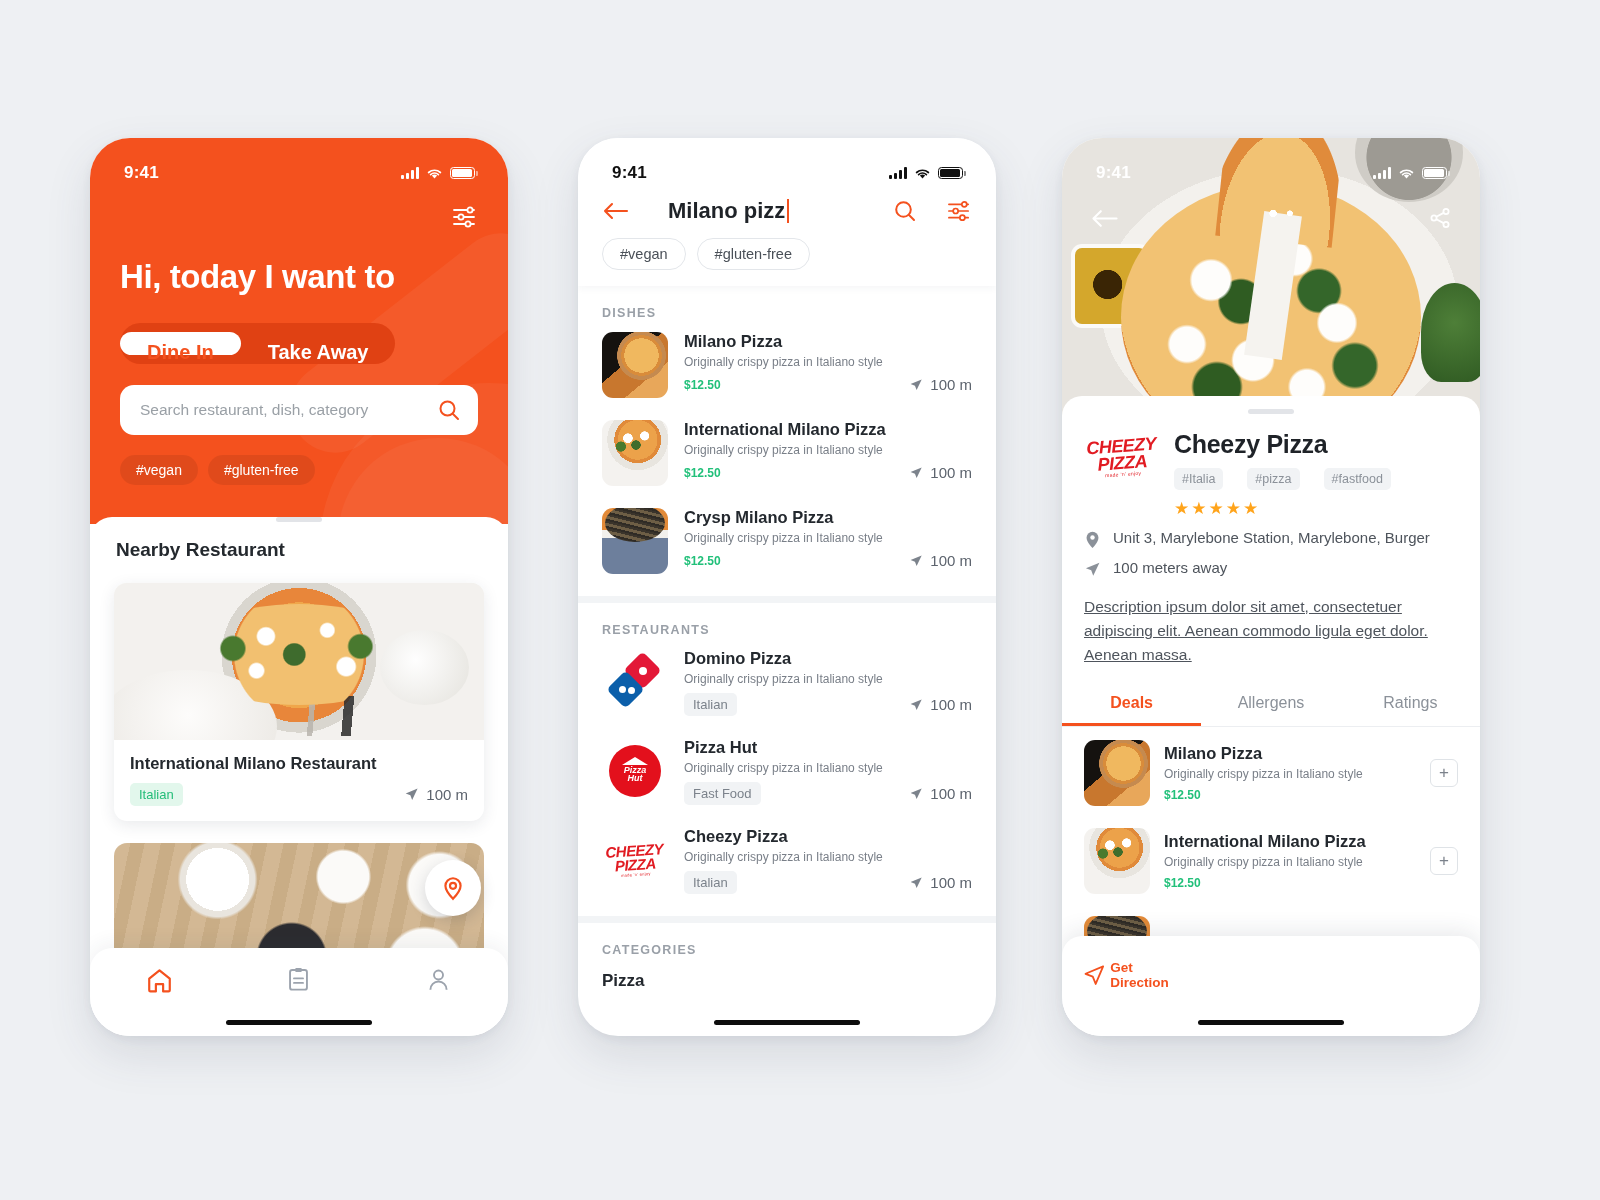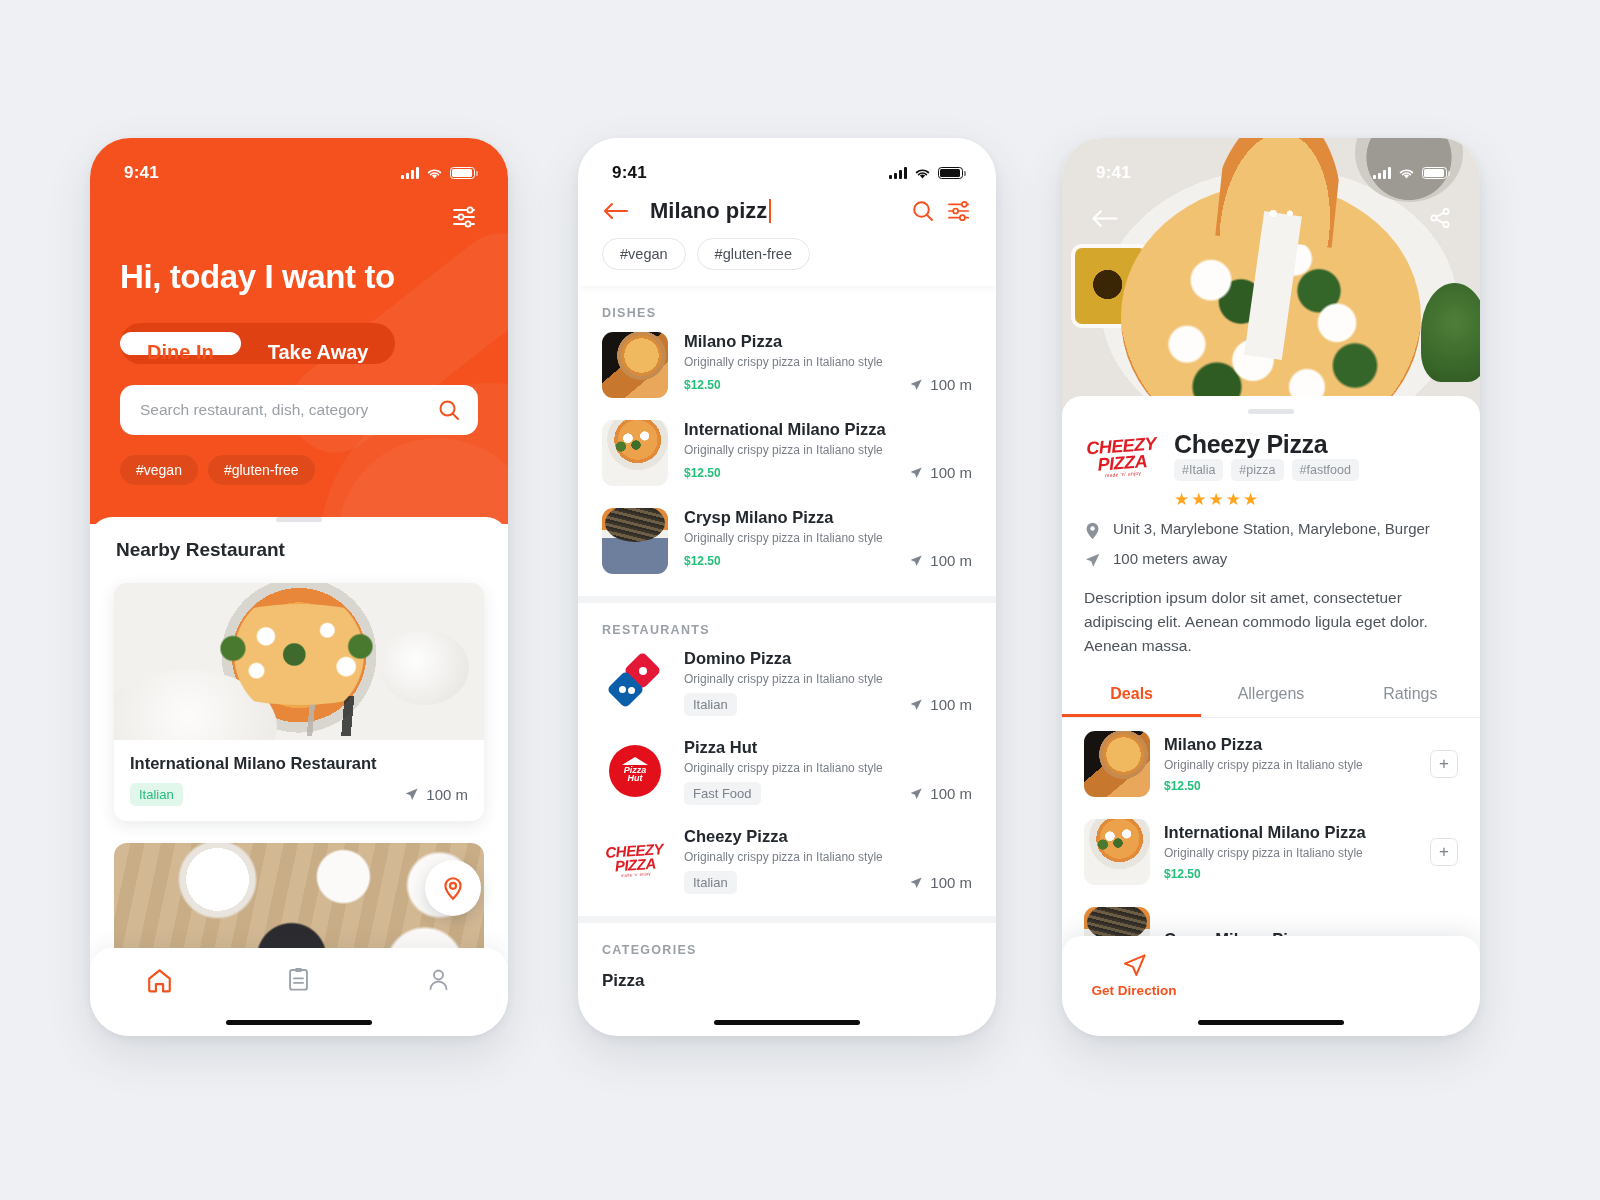--- a/index.html
+++ b/index.html
@@ -140,21 +140,21 @@
     position:absolute; left:0; right:0; bottom: 0; height: 88px;
     background:#fff; border-radius: 22px 22px 0 0;
     box-shadow: 0 -4px 20px rgba(40,50,70,.07);
     display:flex; align-items:flex-start; padding-top: 18px; z-index: 30;
   }
   .tabbar .tb { flex:1; display:flex; justify-content:center; }
 
   
   .p2-head { background:#fff; padding: 0 0 16px 0; position: relative; z-index: 3;
              box-shadow: 0 2px 8px rgba(40,50,70,.05); }
-  .p2-searchrow { display:flex; align-items:center; padding: 4px 24px 0 24px; gap: 12px; }
+  .p2-searchrow { display:flex; align-items:center; padding: 4px 24px 0 24px; gap: 30px; }
   .p2-query { flex:1; font-size: 22px; font-weight: bold; color:#1f2328; display:flex; align-items:center; padding-left: 8px; }
   .caret { display:inline-block; width:2px; height:24px; background:#f4511e; margin-left:2px; }
   .p2-tags { display:flex; gap: 11px; padding: 14px 0 0 24px; }
   .p2-tags .tag {
     border: 1px solid #e3e6ea; color:#4a5058; font-size: 14.5px;
     padding: 7px 17px; border-radius: 18px; background:#fff;
   }
   .section-label { font-size: 12.5px; letter-spacing: 1.3px; color:#9aa0a8; font-weight: bold;
                    padding: 20px 0 0 24px; }
   .list { padding: 0 24px; }
@@ -174,41 +174,41 @@
   .p3-photo { position:absolute; top:0; left:0; right:0; height: 290px; z-index: 1; }
   .p3-topicons { position: relative; z-index: 7; display:flex; justify-content: space-between;
                  align-items:center; padding: 12px 28px 0 28px; color:#fff; }
   .p3-sheet {
     position:absolute; top: 258px; left:0; right:0; bottom:0;
     background:#fff; border-radius: 20px 20px 0 0; z-index: 8; overflow:hidden;
   }
   .p3-head { display:flex; gap: 14px; padding: 16px 22px 0 22px; }
   .p3-logo { width: 76px; height: 56px; display:flex; align-items:center; justify-content:center; flex:none; }
   .p3-name { font-size: 25px; font-weight: bold; color:#1f2328; letter-spacing: -.3px; }
-  .p3-tags { display:flex; gap: 8px; }
+  .p3-tags { display:flex; gap: 24px; margin-top: 9px; }
   .p3-tags .tag { background:#f1f3f5; color:#8b9199; font-size: 12.5px; padding: 4px 8px; border-radius: 5px; }
   .stars { margin-top: 8px; color:#ffa41b; font-size: 17px; letter-spacing: 2px; }
   .infoline { display:flex; align-items:flex-start; gap: 12px; padding: 0 22px; margin-top: 10px;
               color:#4e545c; font-size: 15px; }
-  .desc { padding: 0 22px; margin-top: 17px; color:#4e545c; font-size: 15.5px; line-height: 1.55; }
+  .desc { padding: 0 22px; margin-top: 17px; color:#4e545c; font-size: 15.5px; line-height: 1.55; text-decoration: underline; }
   .tabs { display:flex; margin-top: 16px; border-bottom: 1px solid #eceef1; }
   .tabs .tab { flex:1; text-align:center; padding: 11px 0 11px 0; font-size: 16px; color:#8b9199; }
   .tabs .tab.active { color:#f4511e; font-weight: bold; border-bottom: 3px solid #f4511e; }
   .deal-row { display:flex; gap: 14px; padding: 13px 22px 9px 22px; align-items:center; }
   .plus {
     width: 28px; height: 28px; border: 1px solid #dfe3e7; border-radius: 6px;
     display:flex; align-items:center; justify-content:center; color:#7b828b; font-size: 17px; flex:none;
   }
   .p3-bottom {
     position:absolute; left:0; right:0; bottom:0; height: 100px; background:#fff;
     border-radius: 20px 20px 0 0; z-index: 30;
     box-shadow: 0 -5px 22px rgba(40,50,70,.10);
     display:flex; align-items:center; padding: 0 20px 22px 20px; gap: 16px;
   }
-  .getdir { display:flex; flex-direction:column; align-items:center; gap: 4px; color:#f4511e;
+  .getdir { display:flex; flex-direction:row; align-items:center; gap: 4px; color:#f4511e;
             font-size: 13.5px; font-weight: bold; width: 104px; flex:none; }
   .basket {
     flex:1; height: 56px; border-radius: 11px; background:#f4511e; color:#fff;
     display:flex; align-items:center; justify-content: space-between;
     padding: 0 26px; font-size: 17px; font-weight: bold;
     box-shadow: 0 8px 20px rgba(244,81,30,.35);
   }
 
   
   .ph { width: 100%; height: 100%; position: relative; overflow: hidden; }

